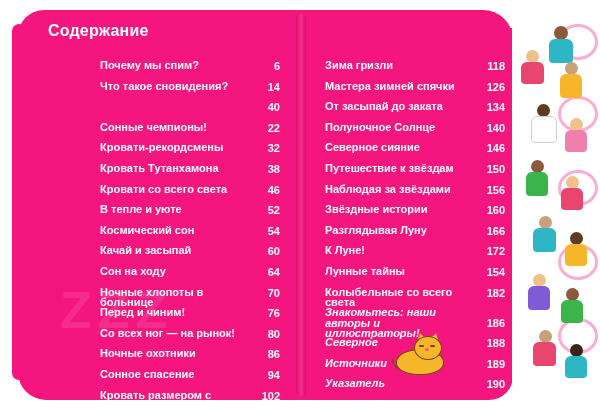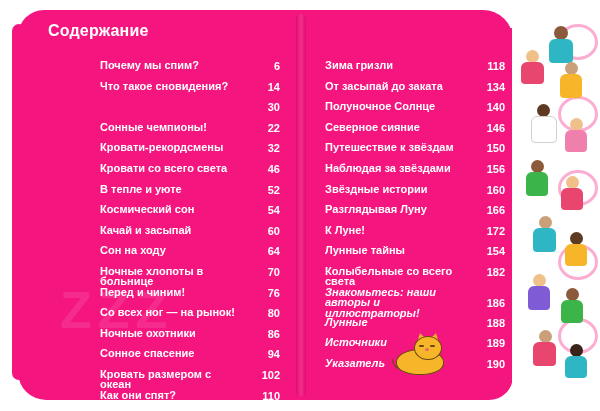--- a/index.html
+++ b/index.html
@@ -220,31 +220,35 @@
   <div class="col col-left">
     <div class="toc-row">
       <span class="label">Почему мы спим?</span>
       <span class="page-num">6</span>
     </div>
     <div class="toc-row">
       <span class="label">Что такое сновидения?</span>
       <span class="page-num">14</span>
     </div>
     <div class="toc-row">
-      <span class="page-num">30</span>
+      <span class="page-num">40</span>
     </div>
     <div class="toc-row">
       <span class="label">Сонные чемпионы!</span>
       <span class="page-num">22</span>
     </div>
     <div class="toc-row">
       <span class="label">Кровати-рекордсмены</span>
       <span class="page-num">32</span>
     </div>
     <div class="toc-row">
+      <span class="label">Кровать Тутанхамона</span>
+      <span class="page-num">38</span>
+    </div>
+    <div class="toc-row">
       <span class="label">Кровати со всего света</span>
       <span class="page-num">46</span>
     </div>
     <div class="toc-row">
       <span class="label">В тепле и уюте</span>
       <span class="page-num">52</span>
     </div>
     <div class="toc-row">
       <span class="label">Космический сон</span>
       <span class="page-num">54</span>
@@ -284,20 +288,24 @@
     <div class="toc-row">
       <span class="label">Как они спят?</span>
       <span class="page-num">110</span>
     </div>
   </div>
 
   <div class="col col-right">
     <div class="toc-row">
       <span class="label">Зима гризли</span>
       <span class="page-num">118</span>
+    </div>
+    <div class="toc-row">
+      <span class="label">Мастера зимней спячки</span>
+      <span class="page-num">126</span>
     </div>
     <div class="toc-row">
       <span class="label">От засыпай до заката</span>
       <span class="page-num">134</span>
     </div>
     <div class="toc-row">
       <span class="label">Полуночное Солнце</span>
       <span class="page-num">140</span>
     </div>
     <div class="toc-row">
@@ -330,21 +338,21 @@
     </div>
     <div class="toc-row">
       <span class="label">Колыбельные со всего света</span>
       <span class="page-num">182</span>
     </div>
     <div class="toc-row italic" style="height:30px;">
       <span class="label two-line">Знакомьтесь: наши авторы и иллюстраторы!</span>
       <span class="page-num" style="top:10px;">186</span>
     </div>
     <div class="toc-row italic">
-      <span class="label">Лунные</span>
+      <span class="label">Северное</span>
       <span class="page-num">188</span>
     </div>
     <div class="toc-row italic">
       <span class="label">Источники</span>
       <span class="page-num">189</span>
     </div>
     <div class="toc-row italic">
       <span class="label">Указатель</span>
       <span class="page-num">190</span>
     </div>

